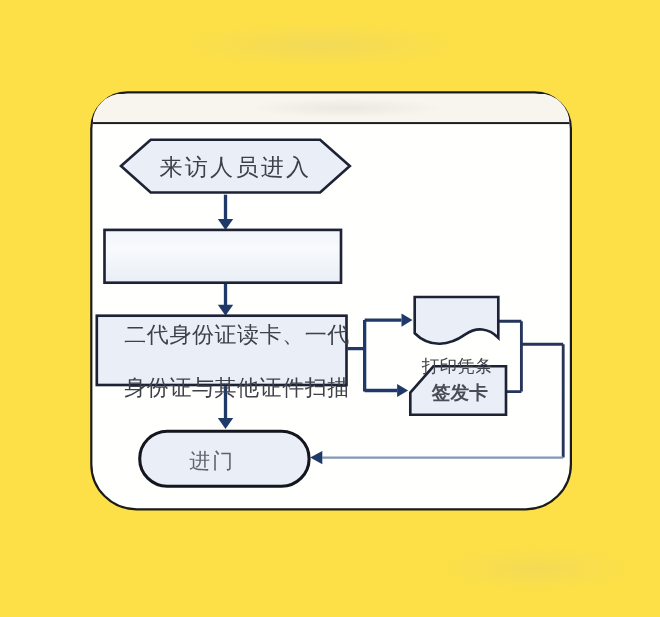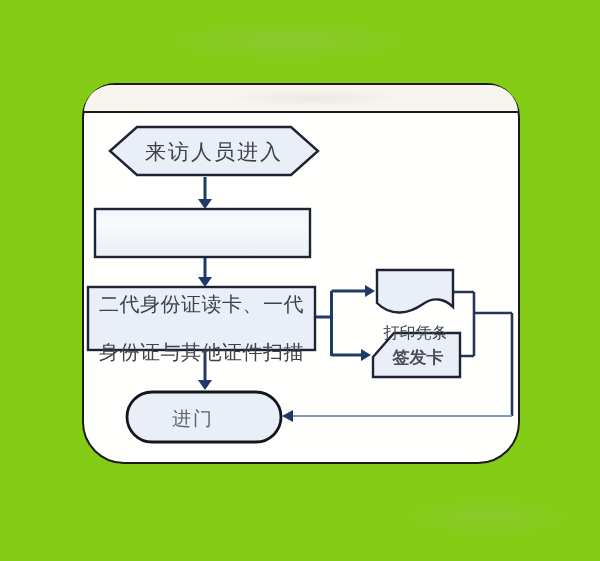--- a/index.html
+++ b/index.html
@@ -1,17 +1,17 @@
 <!DOCTYPE html>
 <html><head>
 <meta charset="utf-8">
 <style>
   html,body{margin:0;padding:0;background:#ffffff;}
   #canvas{
-    position:relative;width:600px;height:561px;background:#84cc16;overflow:hidden;
+    position:relative;width:600px;height:561px;background:#fde047;overflow:hidden;
     font-family:"DejaVu Sans",sans-serif;
   }
   
   .panel{
     position:absolute;left:82px;top:83px;width:438px;height:381px;
     box-sizing:border-box;border:2.5px solid #1b1b1b;
     border-radius:34px 34px 42px 42px;background:#fffffe;
   }
   .titlebar{
     height:26px;border-bottom:2px solid #1b1b1b;background:#f7f5ed;
@@ -39,21 +39,21 @@
   
   .node{stroke:#1d2335;stroke-width:2.4;}
   .terminator{stroke:#15161d;stroke-width:2.8;}
   
   .lbl{
     position:absolute;text-align:center;color:#3e4149;
     font-family:"DejaVu Sans",sans-serif;white-space:nowrap;
   }
   .lbl-start{left:110px;top:138px;width:208px;font-size:21px;letter-spacing:2px;}
   .lbl-scan{left:90px;top:0;width:223px;font-size:20px;letter-spacing:0.5px;}
-  .scan-wrap{position:absolute;left:90px;top:291px;width:225px;}
+  .scan-wrap{position:absolute;left:104px;top:291px;width:225px;}
   .lbl-print{left:377px;top:280px;width:77px;font-size:16px;color:#43454c;margin-top:43px;}
   .lbl-issue{left:376px;top:346px;width:84px;font-size:17px;color:#4a4d55;font-weight:bold;}
   .lbl-enter{left:127px;top:406px;width:132px;font-size:19px;color:#5d626d;letter-spacing:2px;}
 </style>
 </head>
 <body>
 
 <div id="canvas">
 
   <div class="smudge-top"></div>

